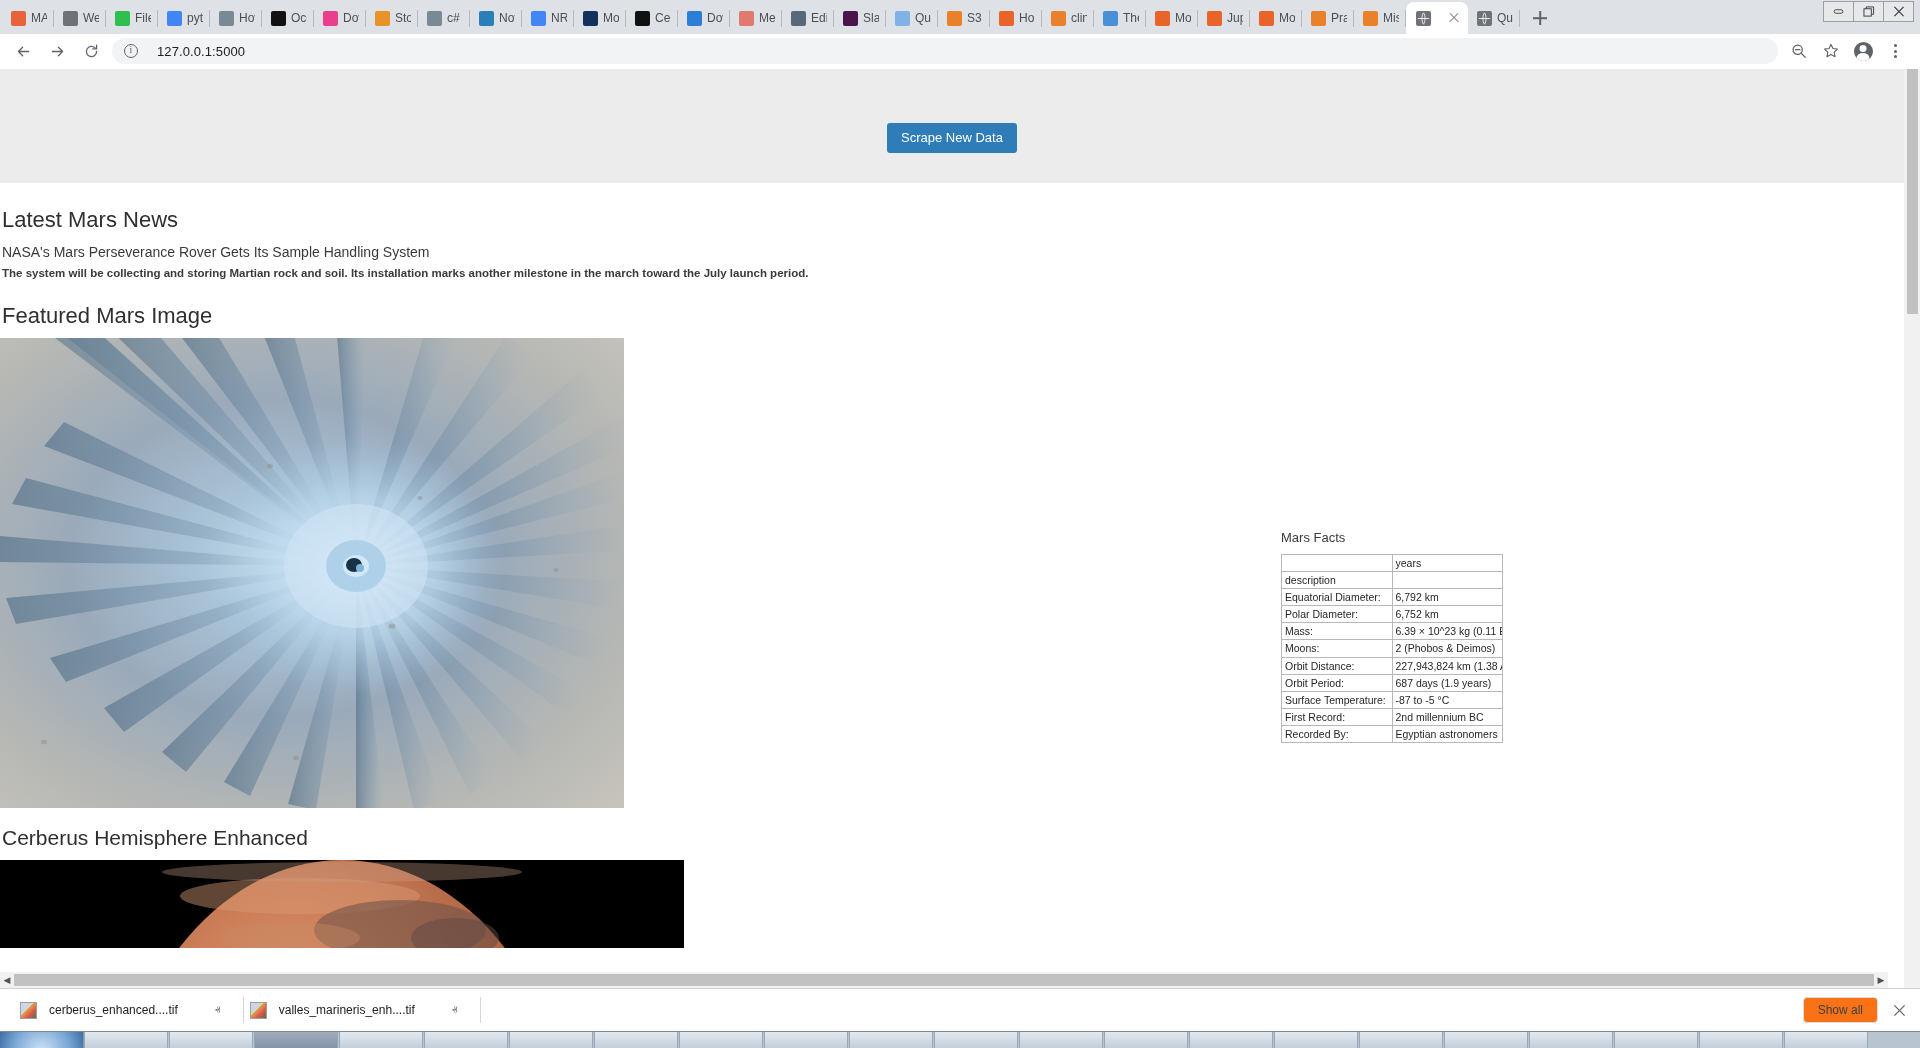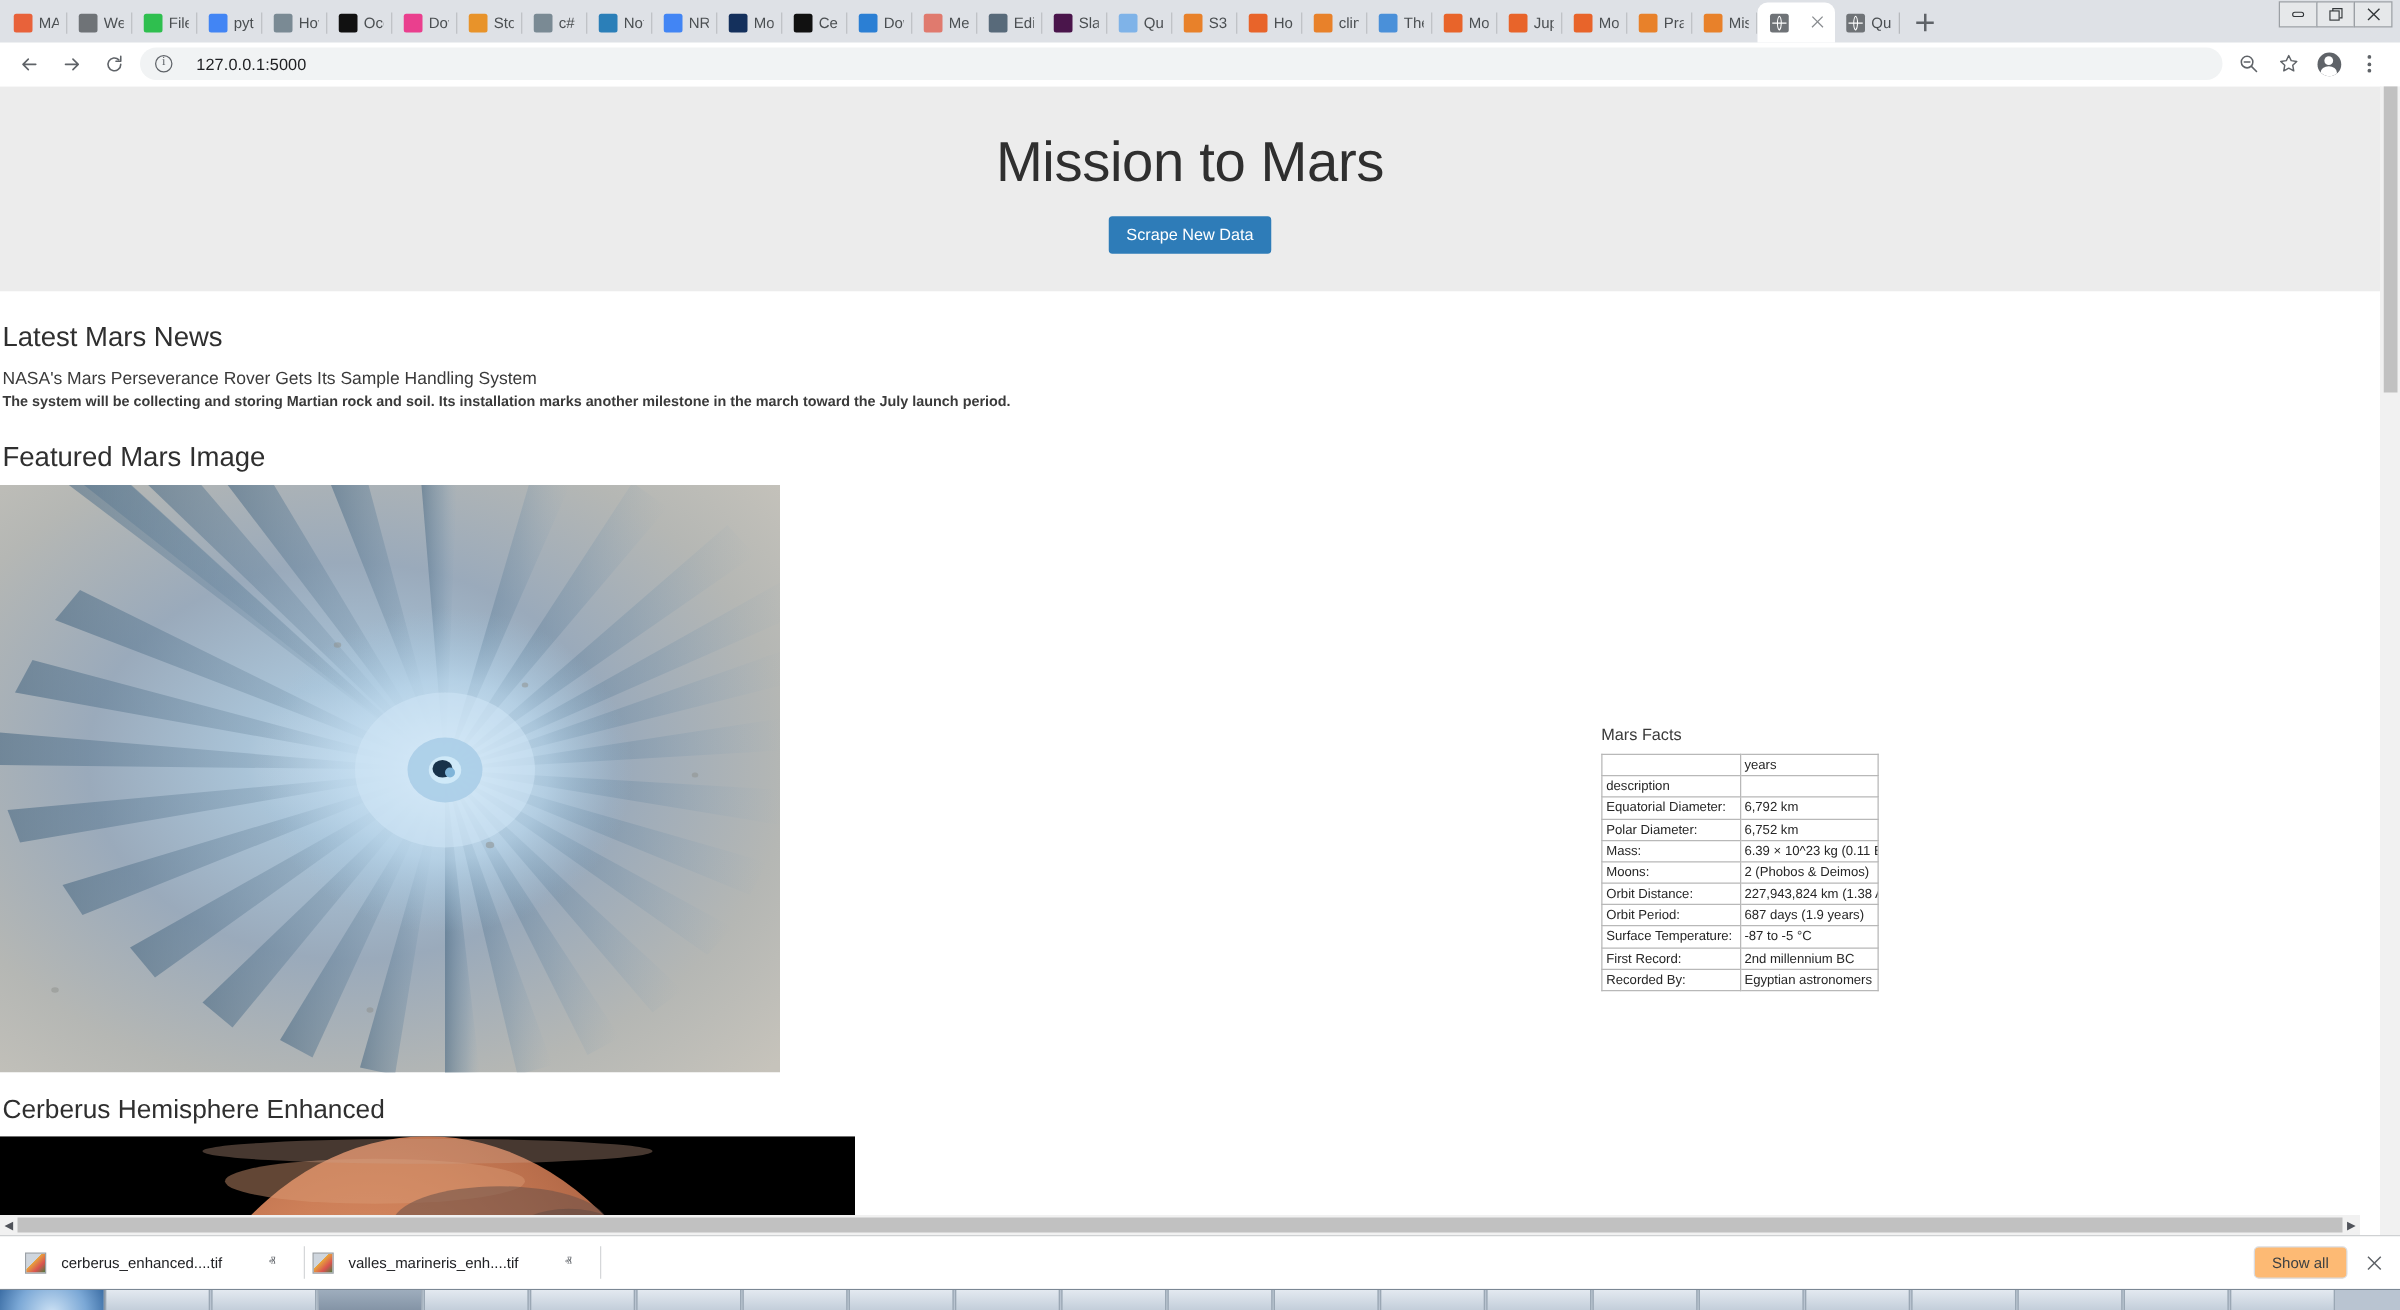--- a/index.html
+++ b/index.html
@@ -410,21 +410,21 @@
     align-items: center;
     gap: 14px;
     padding-right: 6px;
   }
   .showall {
     font-size: 12px;
     color: #3c4043;
     border: 1px solid #dadce0;
     border-radius: 4px;
     padding: 6px 14px;
-    background: #fdba74;
+    background: #f97316;
     line-height: 1;
     font-family: "Liberation Sans", sans-serif;
     text-align: right;
   }
   .dl-close {
     width: 14px; height: 14px;
     position: relative;
     color:#5f6368;
     font-size: 14px;
     display:flex; align-items:center; justify-content:center;
@@ -660,21 +660,20 @@
             <i></i>
           </span>
       </div>
     </div>
   </div>
 
   <div class="viewport">
     <div class="page">
 
       <div class="jumbotron">
-        <h1 class="jumbo-title">Mission to Mars</h1>
         <button class="scrape-btn">Scrape New Data</button>
       </div>
 
       <div class="content">
         <h2 class="sec-title">Latest Mars News</h2>
         <div class="news-title">NASA's Mars Perseverance Rover Gets Its Sample Handling System</div>
         <div class="news-body">The system will be collecting and storing Martian rock and soil. Its installation marks another milestone in the march toward the July launch period.</div>
 
         <h2 class="sec-title featured">Featured Mars Image</h2>
 

